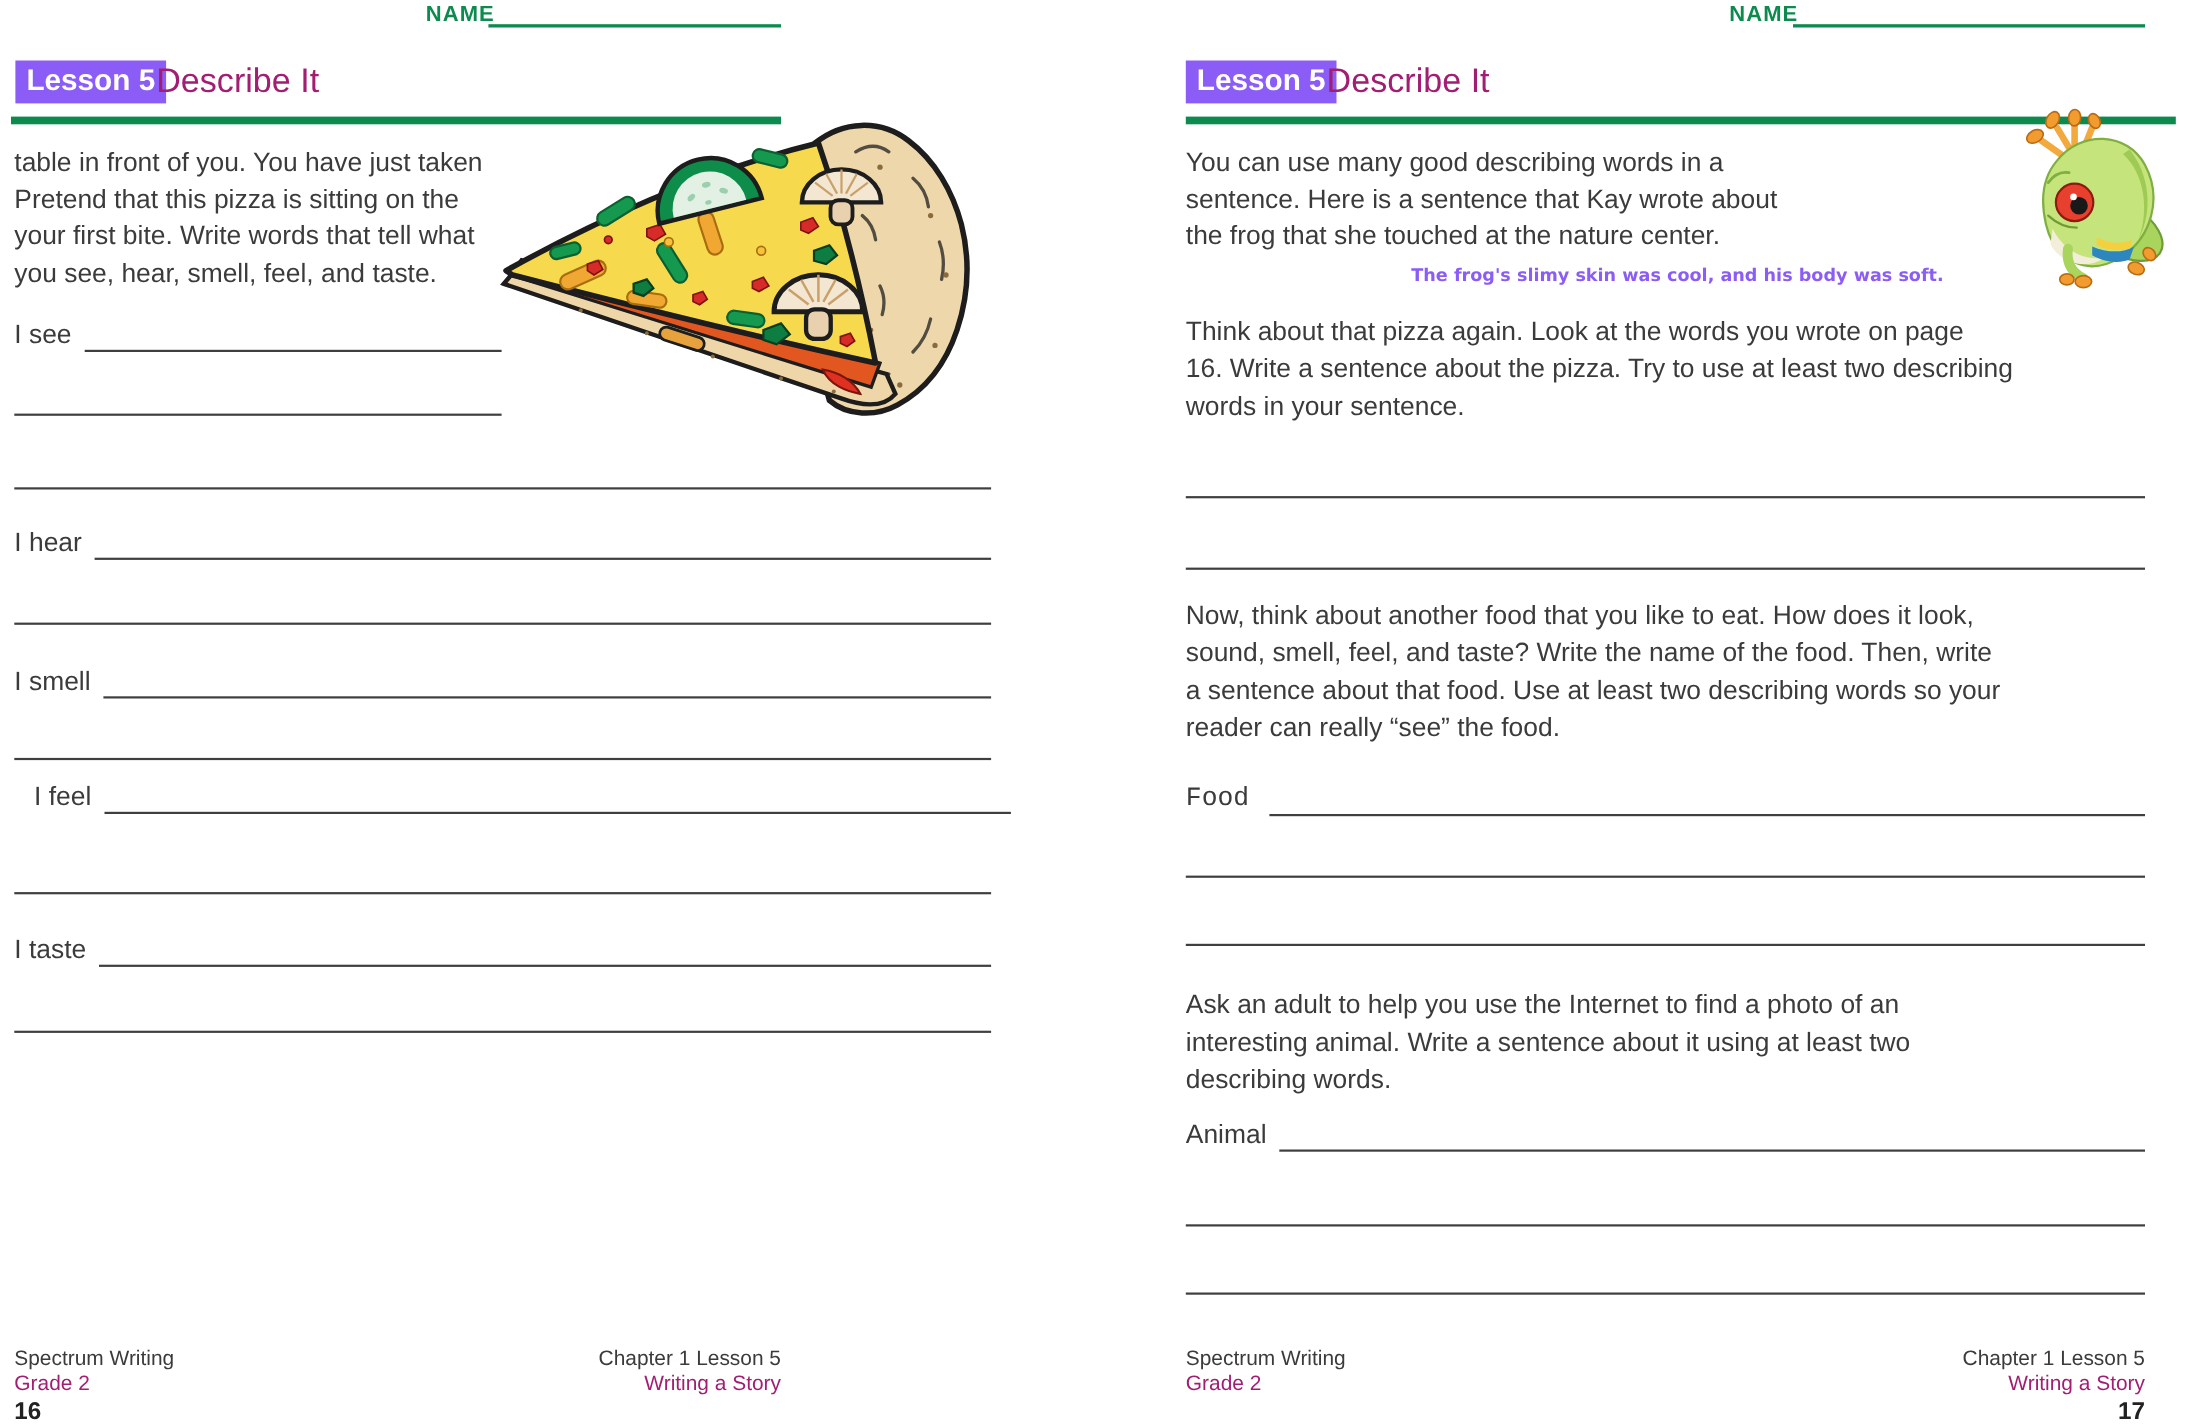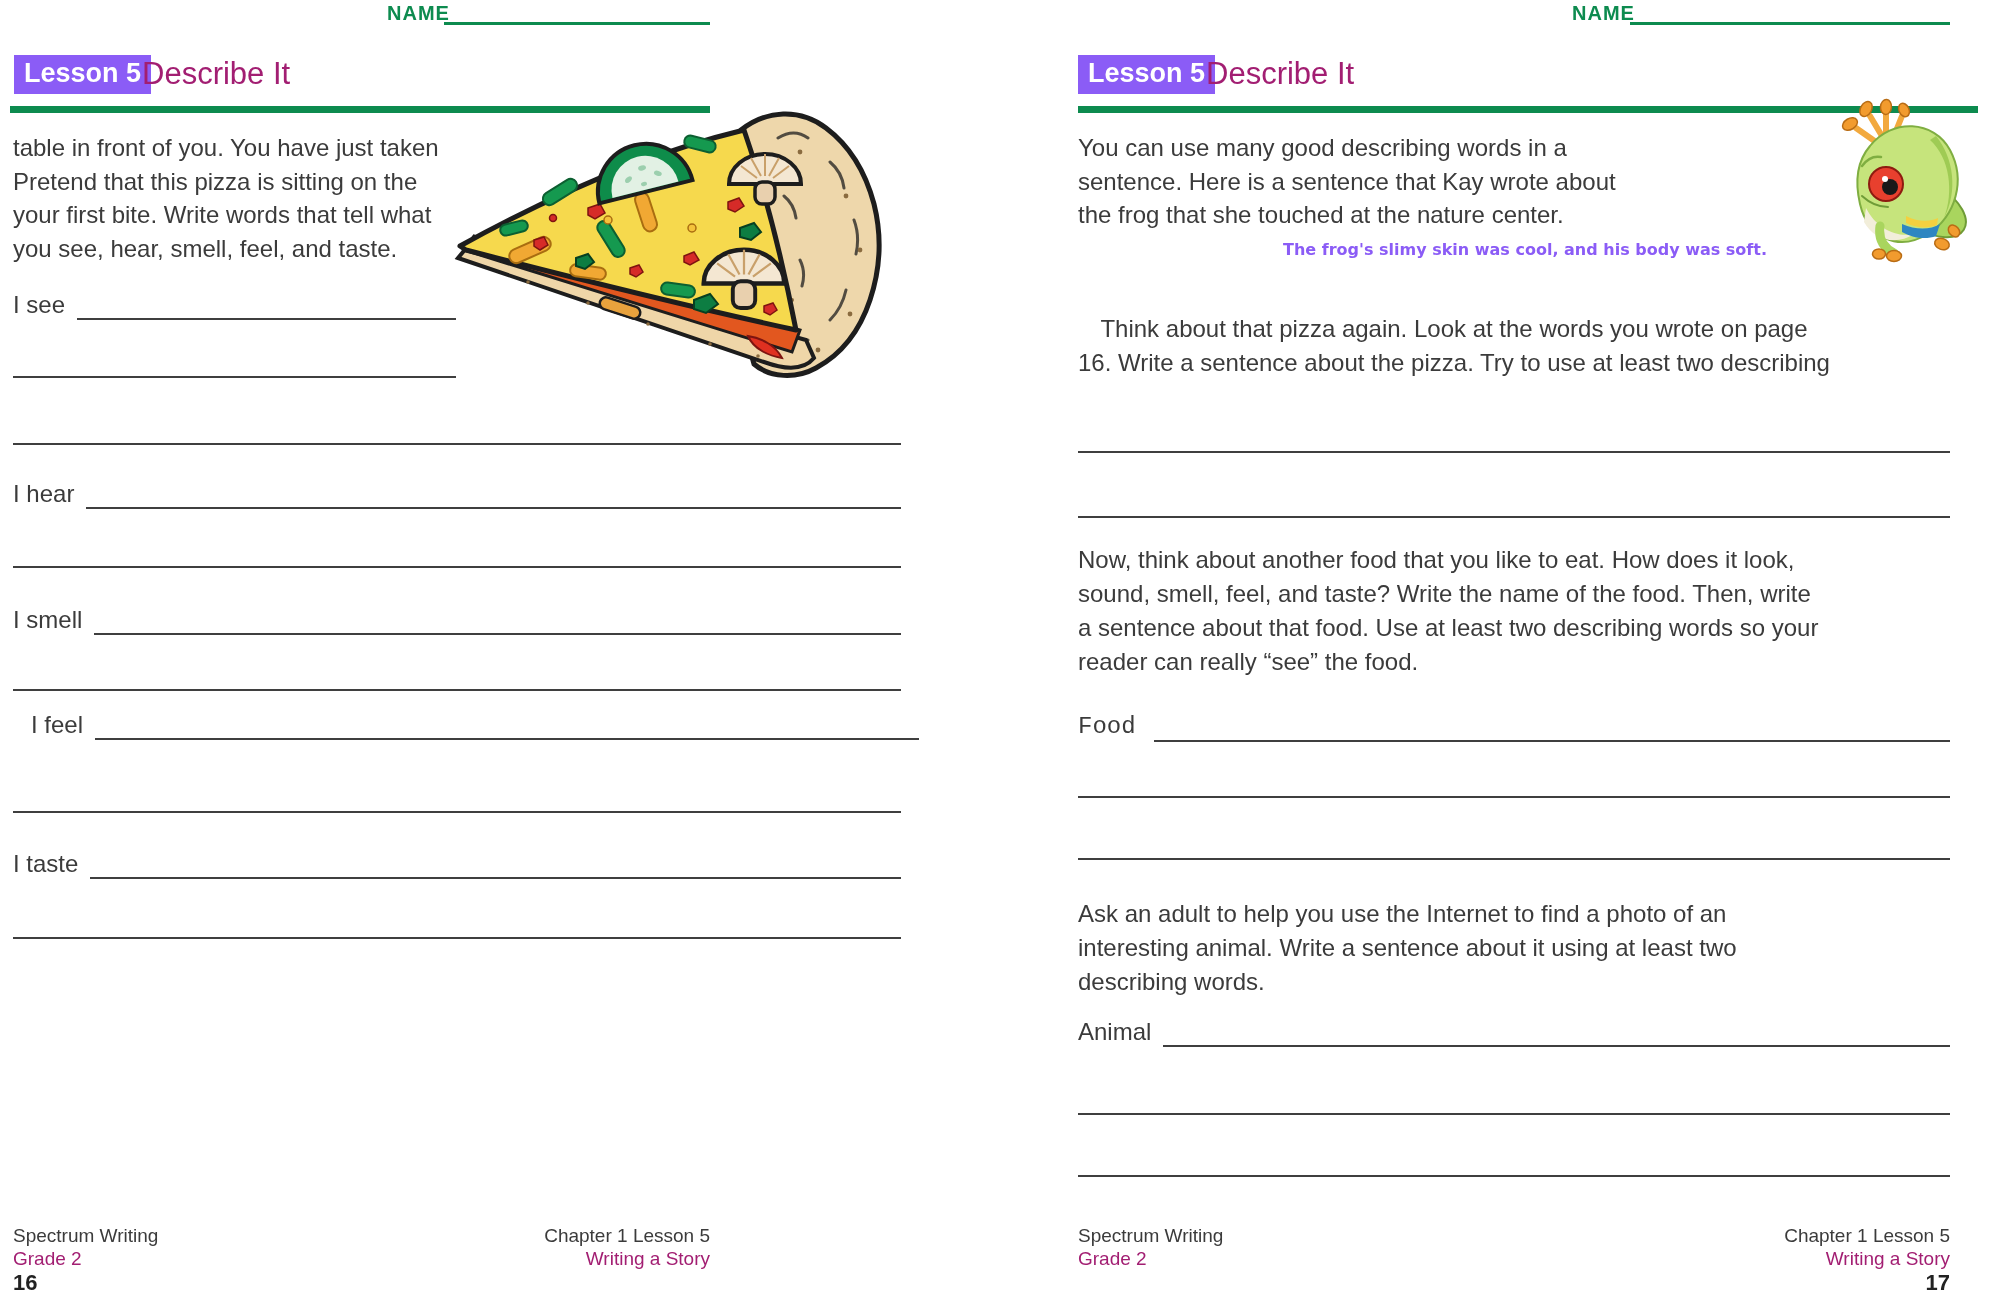--- a/index.html
+++ b/index.html
@@ -225,23 +225,24 @@
         <ellipse cx="58" cy="160" rx="7.5" ry="5.5"></ellipse>
         <ellipse cx="43" cy="158" rx="6.5" ry="5"></ellipse>
         <ellipse cx="106" cy="148" rx="7.5" ry="5.5" transform="rotate(20 106 148)"></ellipse>
         <ellipse cx="118" cy="135" rx="6.5" ry="5" transform="rotate(48 118 135)"></ellipse>
       </g>
     </svg>
   </div>
 
   <div class="abs hand" style="left:95px;top:240px;width:860px;">The frog's slimy skin was cool, and his body was soft.</div>
 
-  <div class="abs para" style="left:78px;top:312px;line-height:34px;text-align:center;">
+  <div class="abs para" style="left:78px;top:285px;line-height:34px;">
     <div>Think about that pizza again. Look at the words you wrote on page</div>
     <div>16. Write a sentence about the pizza. Try to use at least two describing</div>
+    <div>words in your sentence.</div>
   </div>
 
   <div class="abs wline" style="left:78px;top:451px;width:872px;"></div>
   <div class="abs wline" style="left:78px;top:516px;width:872px;"></div>
 
   <div class="abs para" style="left:78px;top:543px;line-height:34px;">
     <div>Now, think about another food that you like to eat. How does it look,</div>
     <div>sound, smell, feel, and taste? Write the name of the food. Then, write</div>
     <div>a sentence about that food. Use at least two describing words so your</div>
     <div>reader can really “see” the food.</div>

